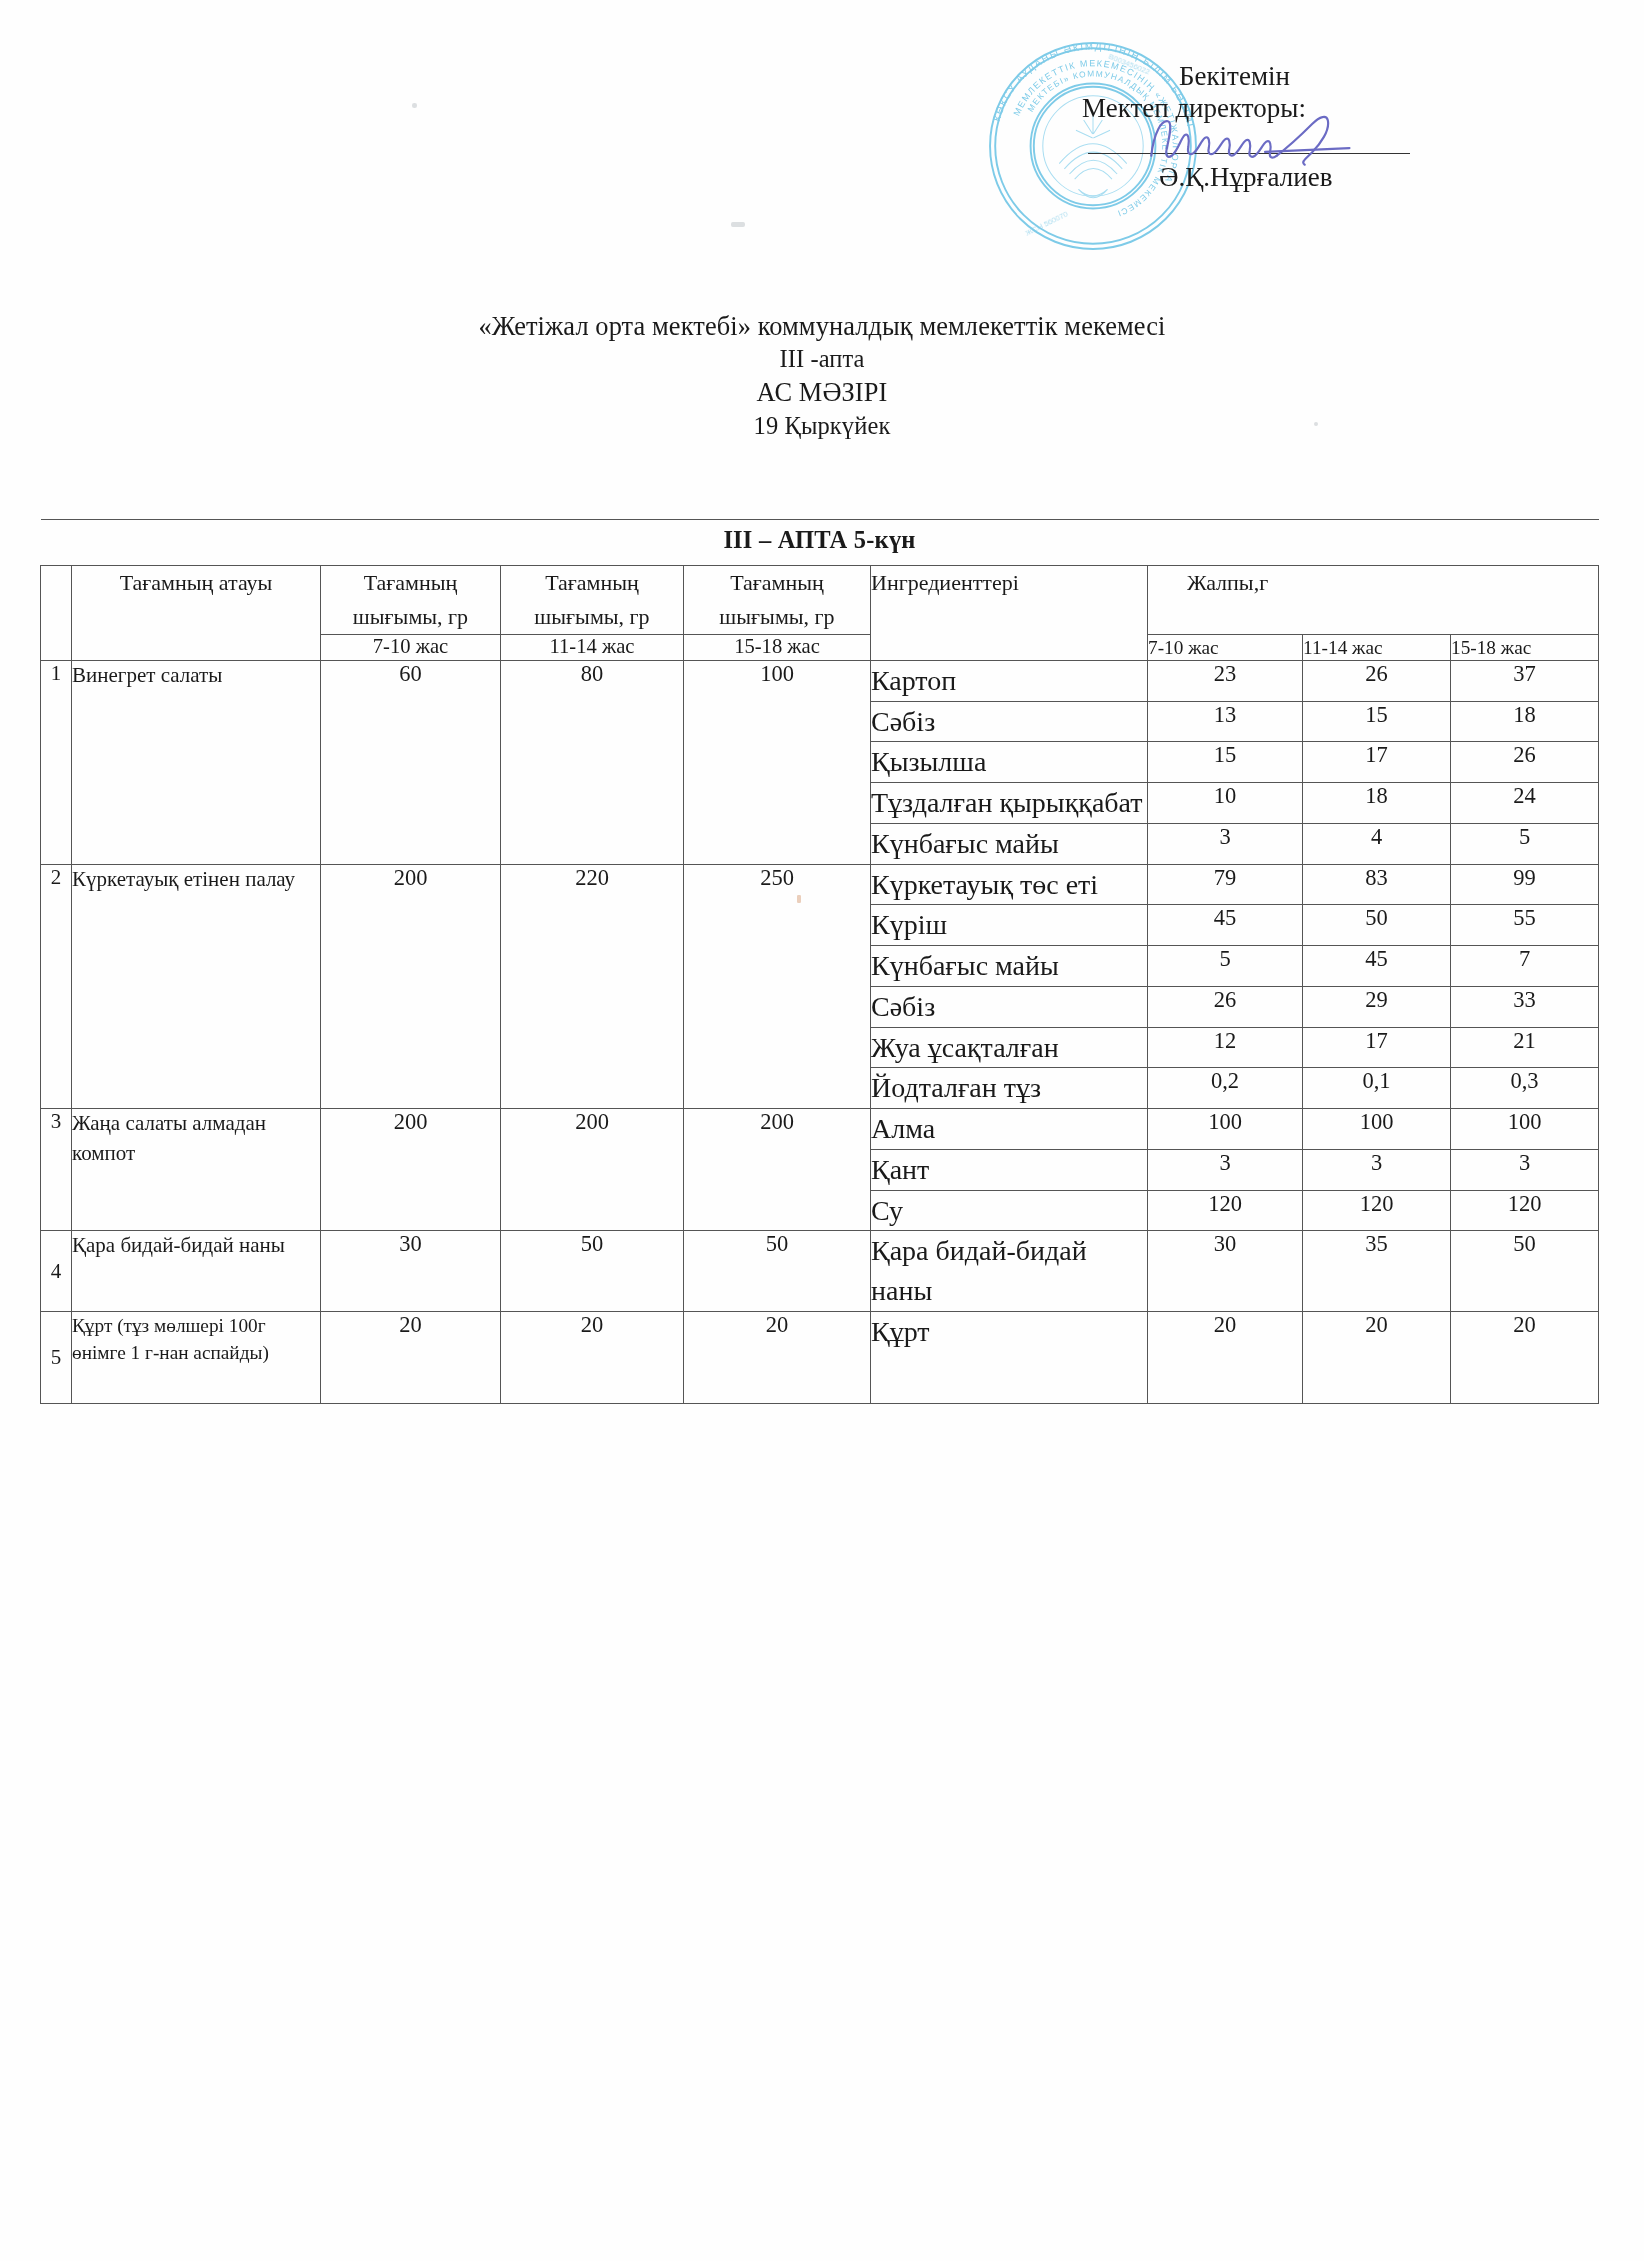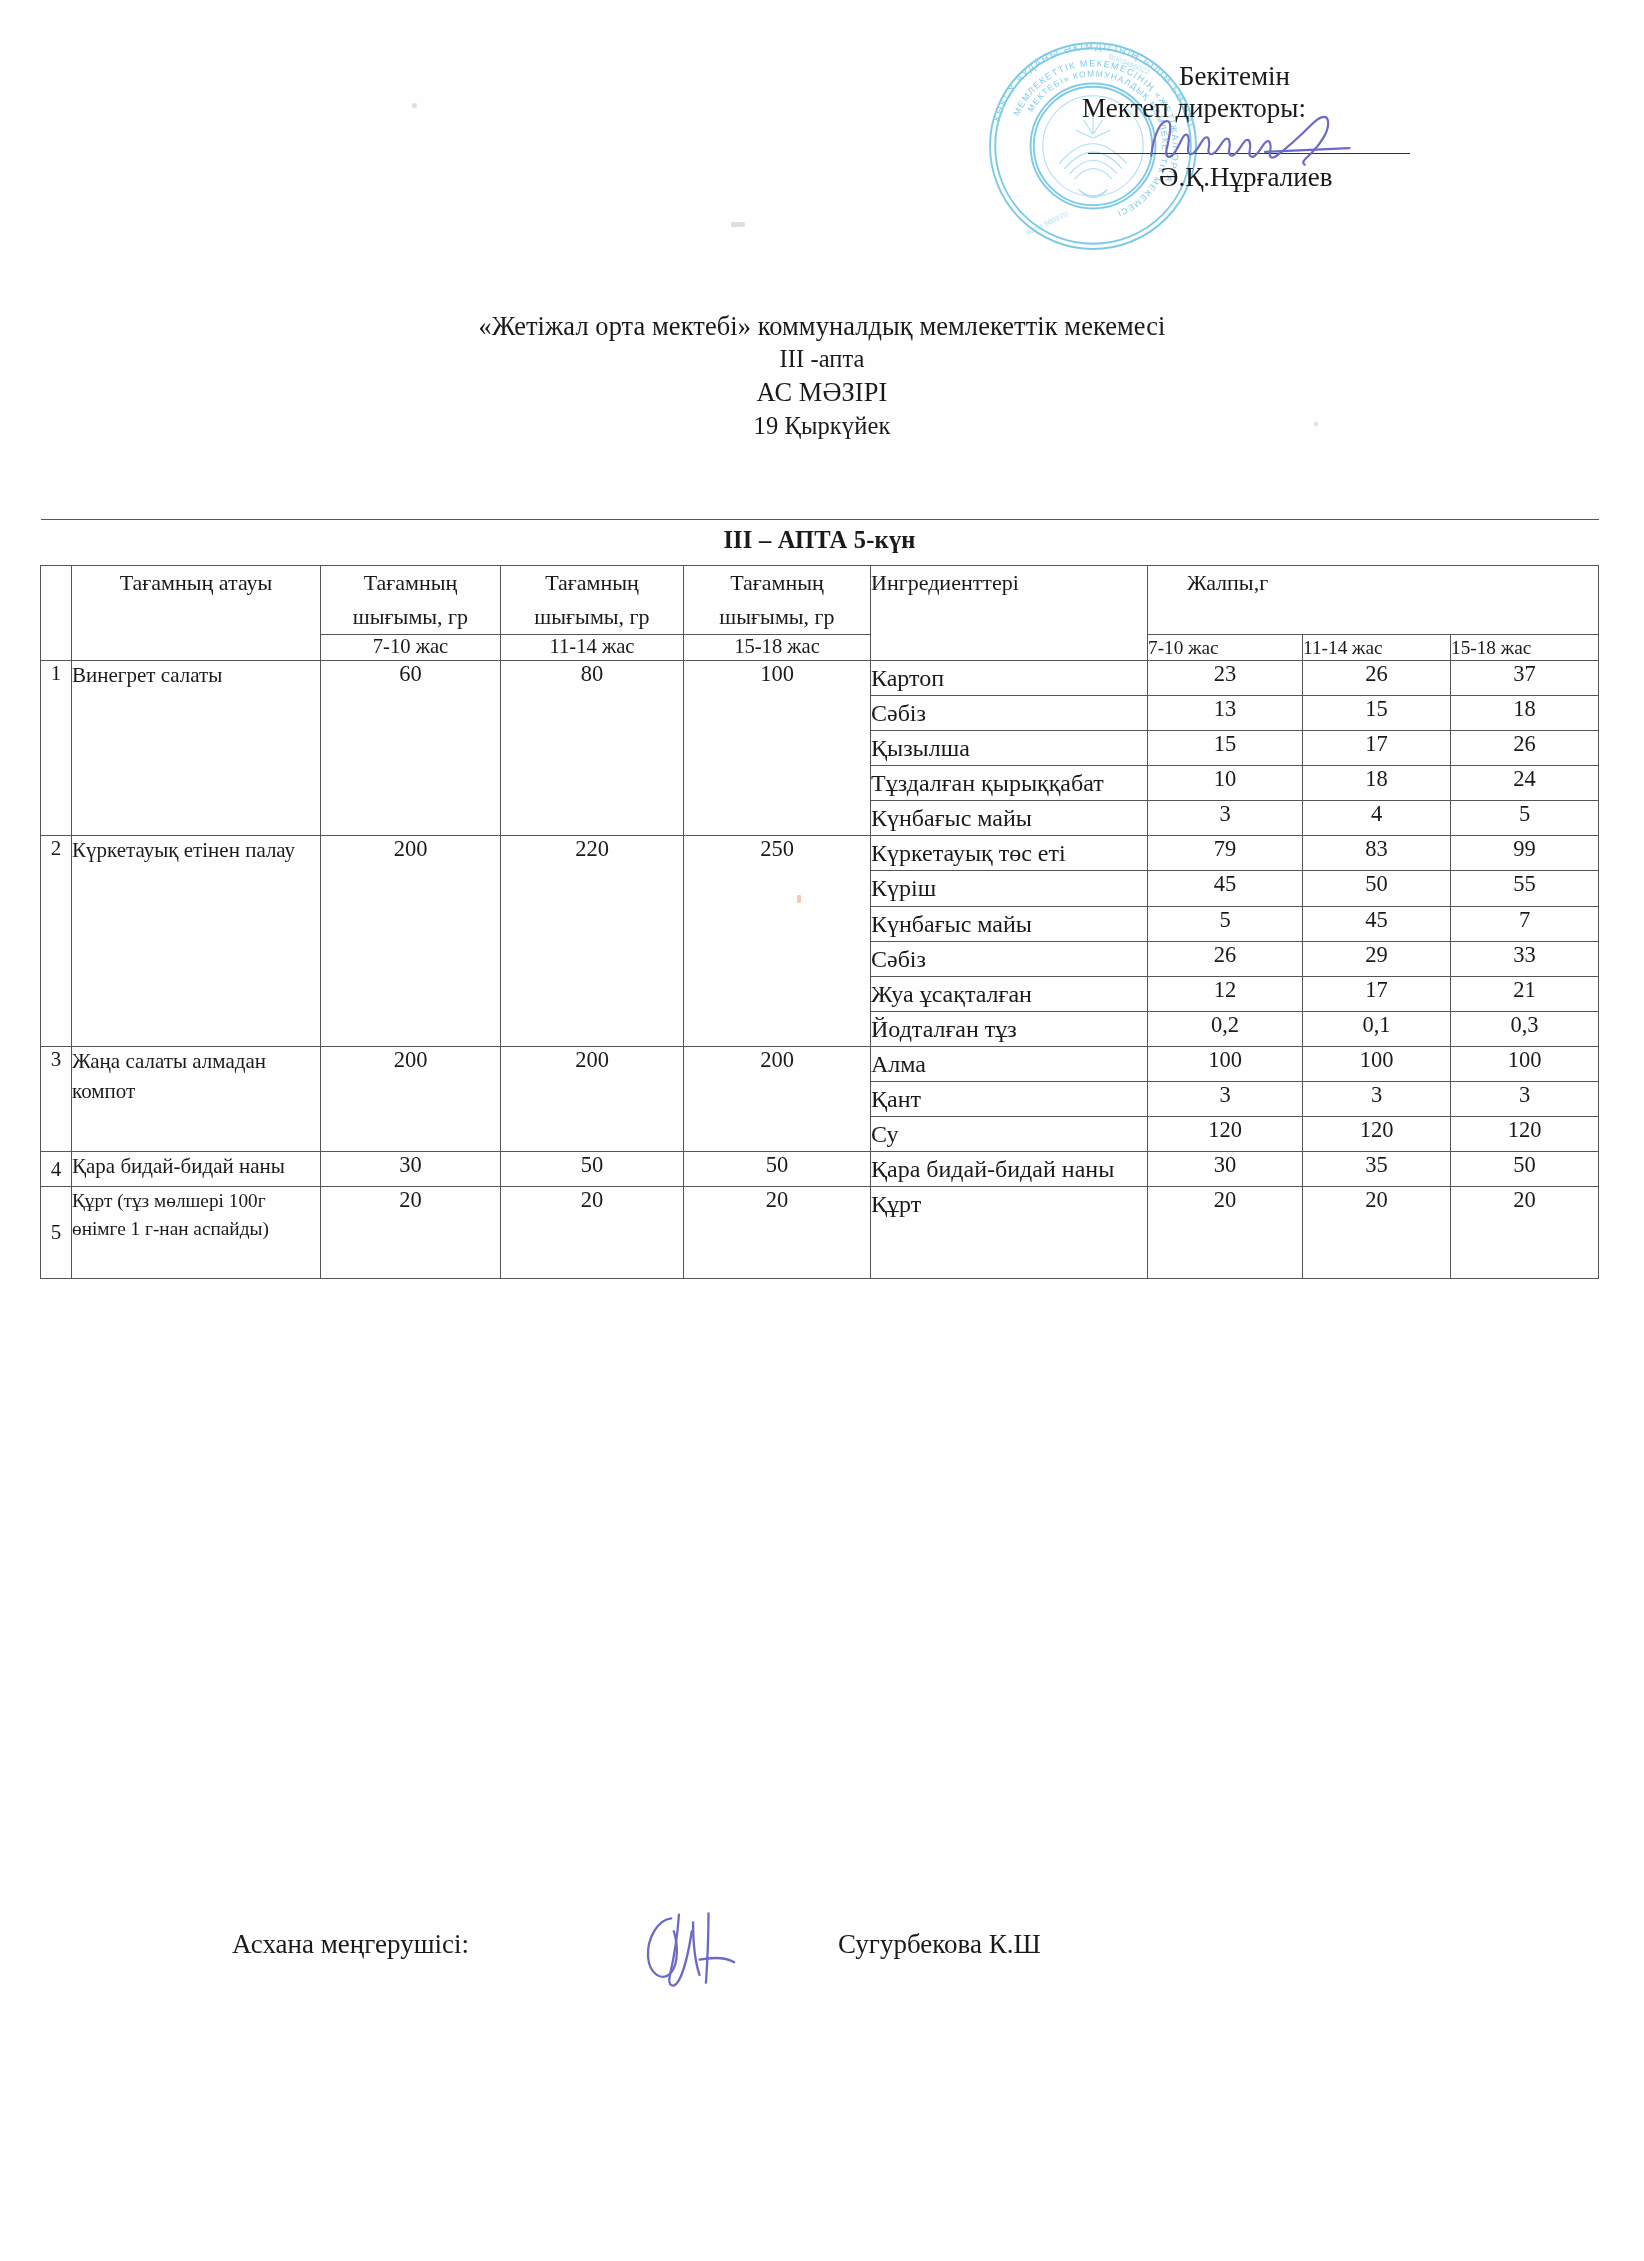--- a/index.html
+++ b/index.html
@@ -163,21 +163,21 @@
     vertical-align: top;
     margin-left: 16px;
   }
   .c-num {
     text-align: center;
     font-size: 22.5px;
     padding: 9px 9px 6.4px 5.2px;
     vertical-align: top;
   }
   .c-ing {
-    font-size: 24px;
+    font-size: 28px;
     line-height: 1.42;
     padding: 6.4px 5.2px 6.4px 11.6px;
     vertical-align: top;
     border-radius: 8px;
   }
   .c-val {
     text-align: center;
     font-size: 22.5px;
     padding: 6.4px 6.4px;
     vertical-align: top;
@@ -457,35 +457,20 @@
       <td class="c-num" style="padding-bottom:36px;">20</td>
       <td class="c-num" style="padding-bottom:36px;">20</td>
       <td class="c-ing" style="padding-bottom:36px;">Құрт</td>
       <td class="c-val" style="padding-bottom:36px;">20</td>
       <td class="c-val" style="padding-bottom:36px;">20</td>
       <td class="c-val" style="padding-bottom:36px;">20</td>
     </tr>
   </tbody>
     </table>
 
-  <div id="footer">
-    <div class="f-label">Асхана меңгерушісі:</div>
-    <div id="sig-cook">
-      <svg viewBox="0 0 300 140" xmlns="http://www.w3.org/2000/svg">
-        <g fill="none" stroke="#6b6bc4" stroke-width="3.6" stroke-linecap="round">
-          <path d="M92 24 C72 26, 54 54, 56 84 C58 110, 78 124, 92 108 C104 94, 102 62, 96 44"></path>
-          <path d="M104 18 C102 48, 96 86, 90 112 C86 130, 96 134, 104 120 C114 102, 120 70, 124 44"></path>
-          <path d="M126 30 C126 62, 130 94, 136 112"></path>
-          <path d="M150 16 C150 56, 148 96, 146 124"></path>
-          <path d="M136 88 C158 84, 176 84, 190 92"></path>
-        </g>
-      </svg>
-    </div>
-    <div class="f-name">Сугурбекова К.Ш</div>
-  </div>
 
   <div class="speck" style="left:412px;top:103px;width:4.5px;height:4.5px;"></div>
   <div class="speck" style="left:731px;top:222px;width:14px;height:4.5px;border-radius:1.9px;"></div>
   <div class="speck" style="left:1314px;top:422px;width:3.9px;height:3.9px;"></div>
   <div class="speck" style="left:797px;top:895px;width:3.9px;height:7.7px;border-radius:1.3px;background:#d8a07a;opacity:.5;"></div>
 
 </div>
 
 
 </body></html>

